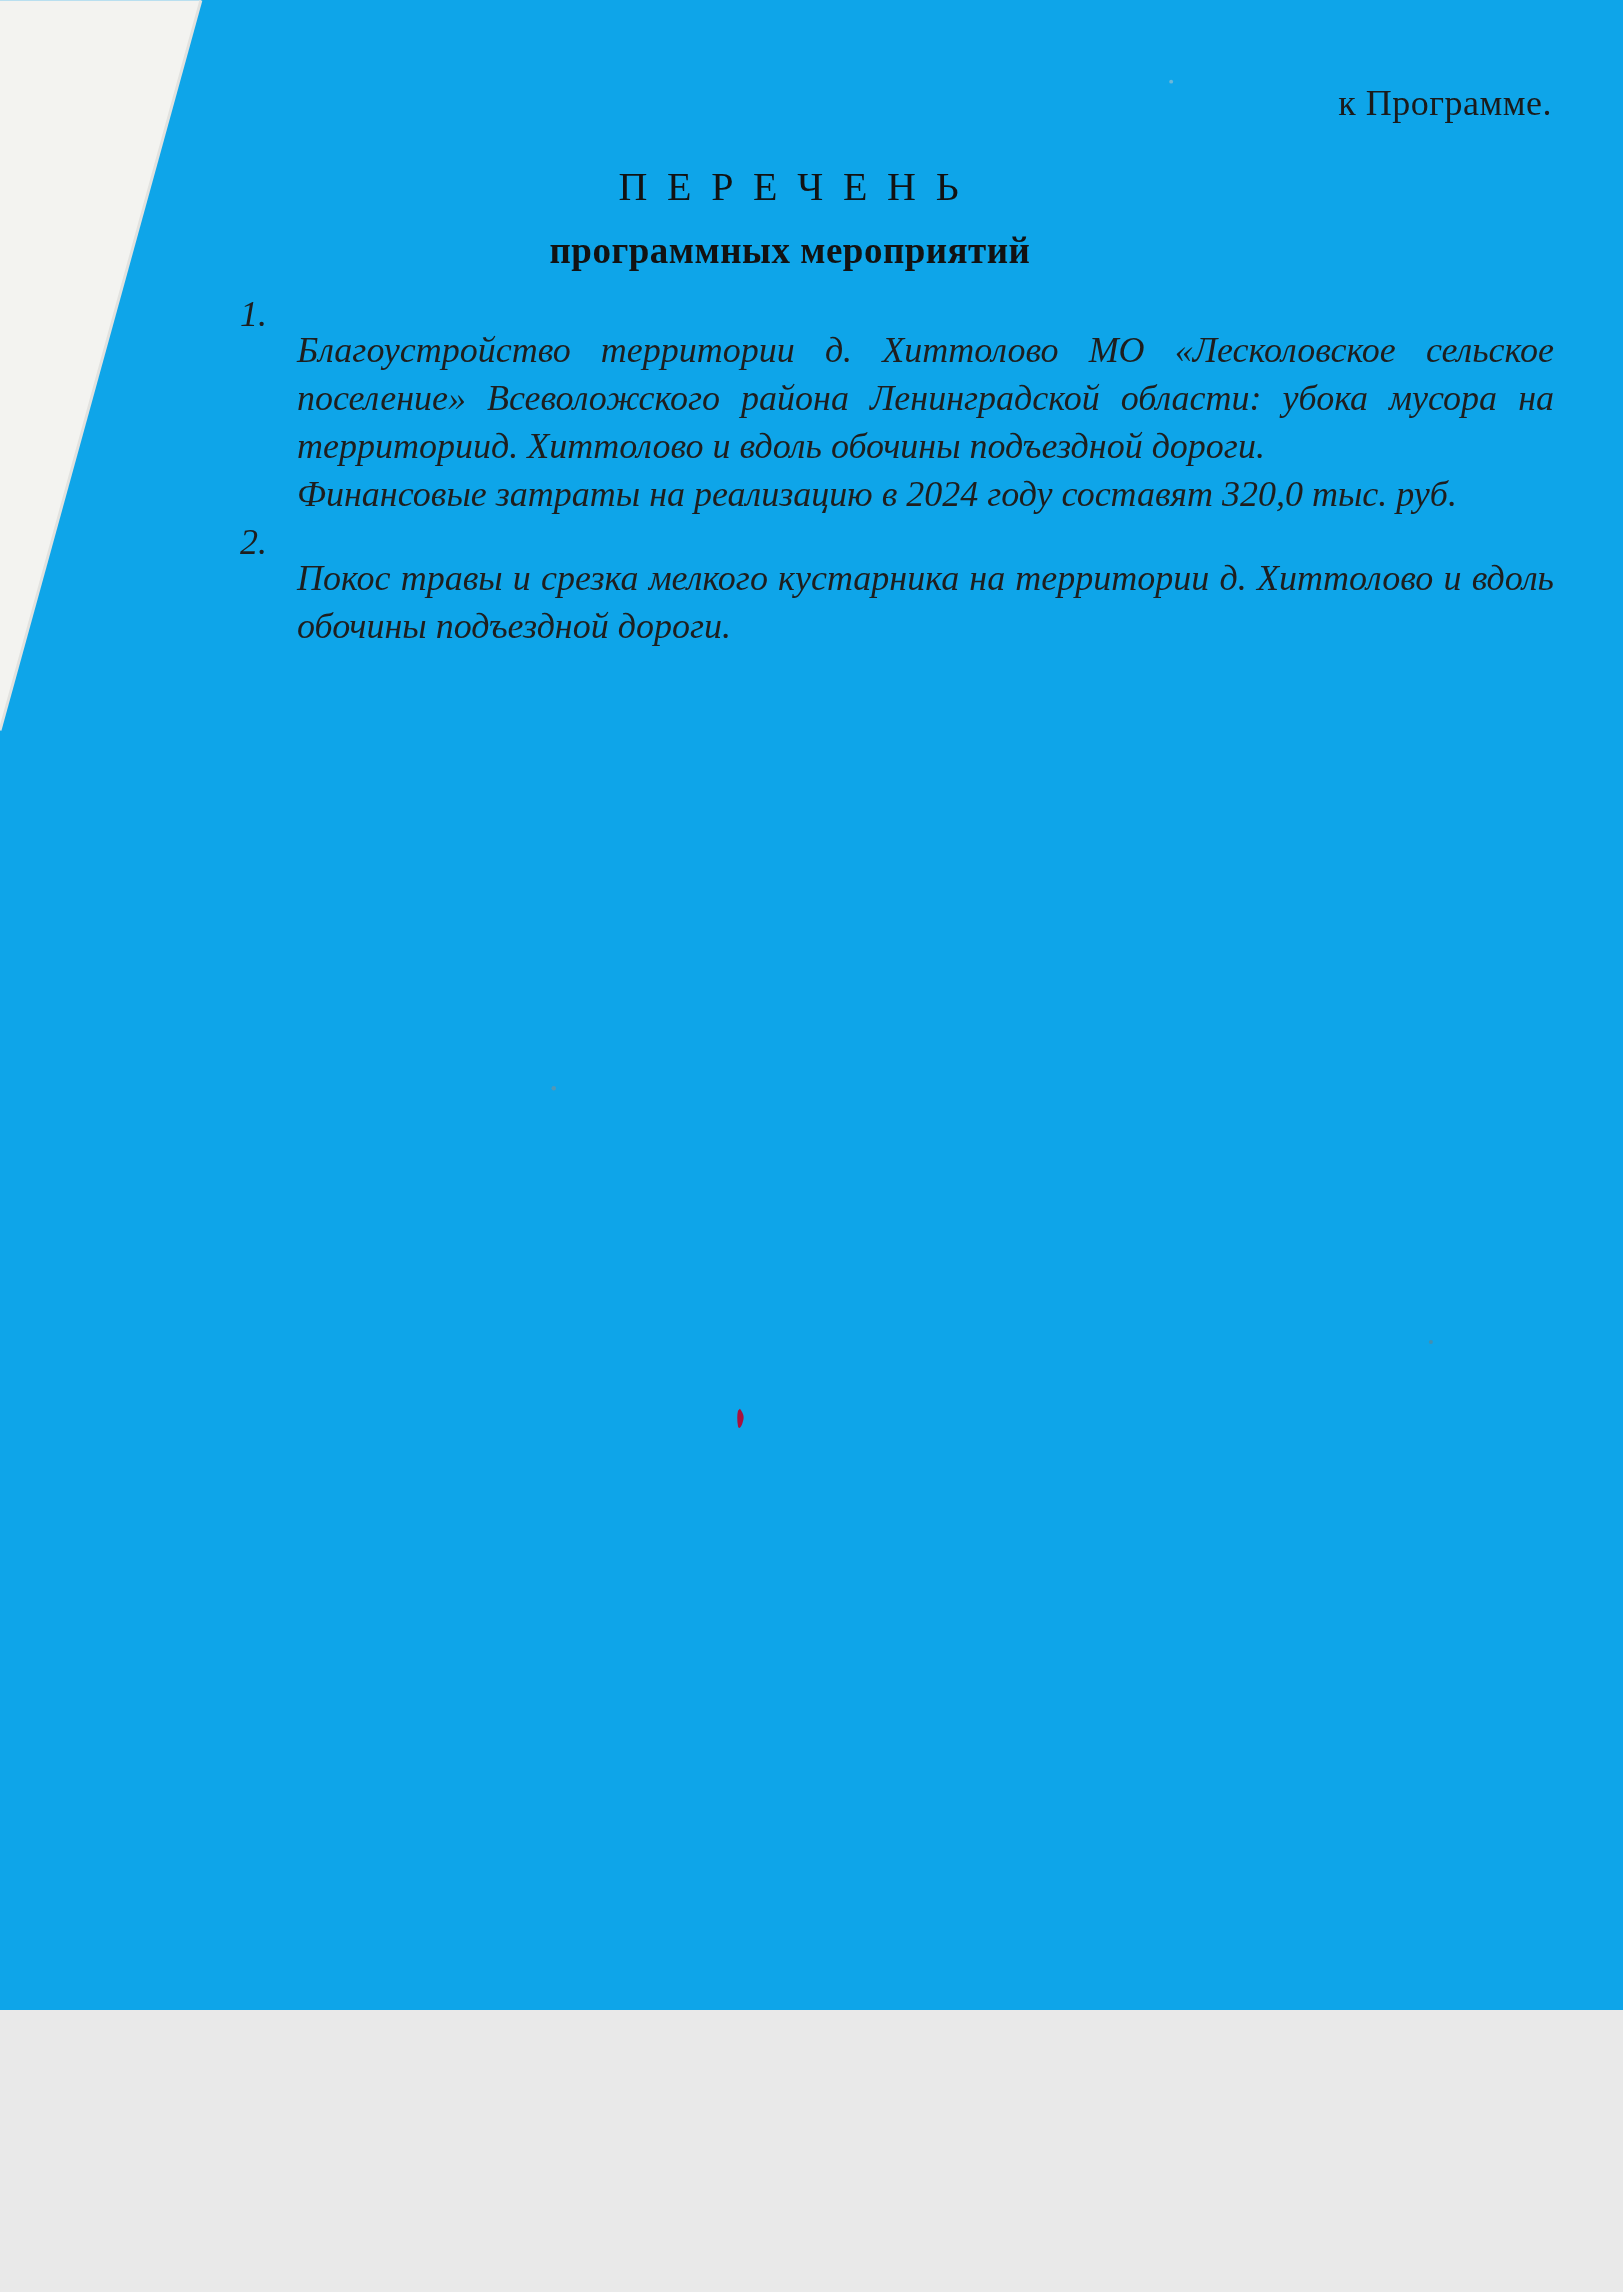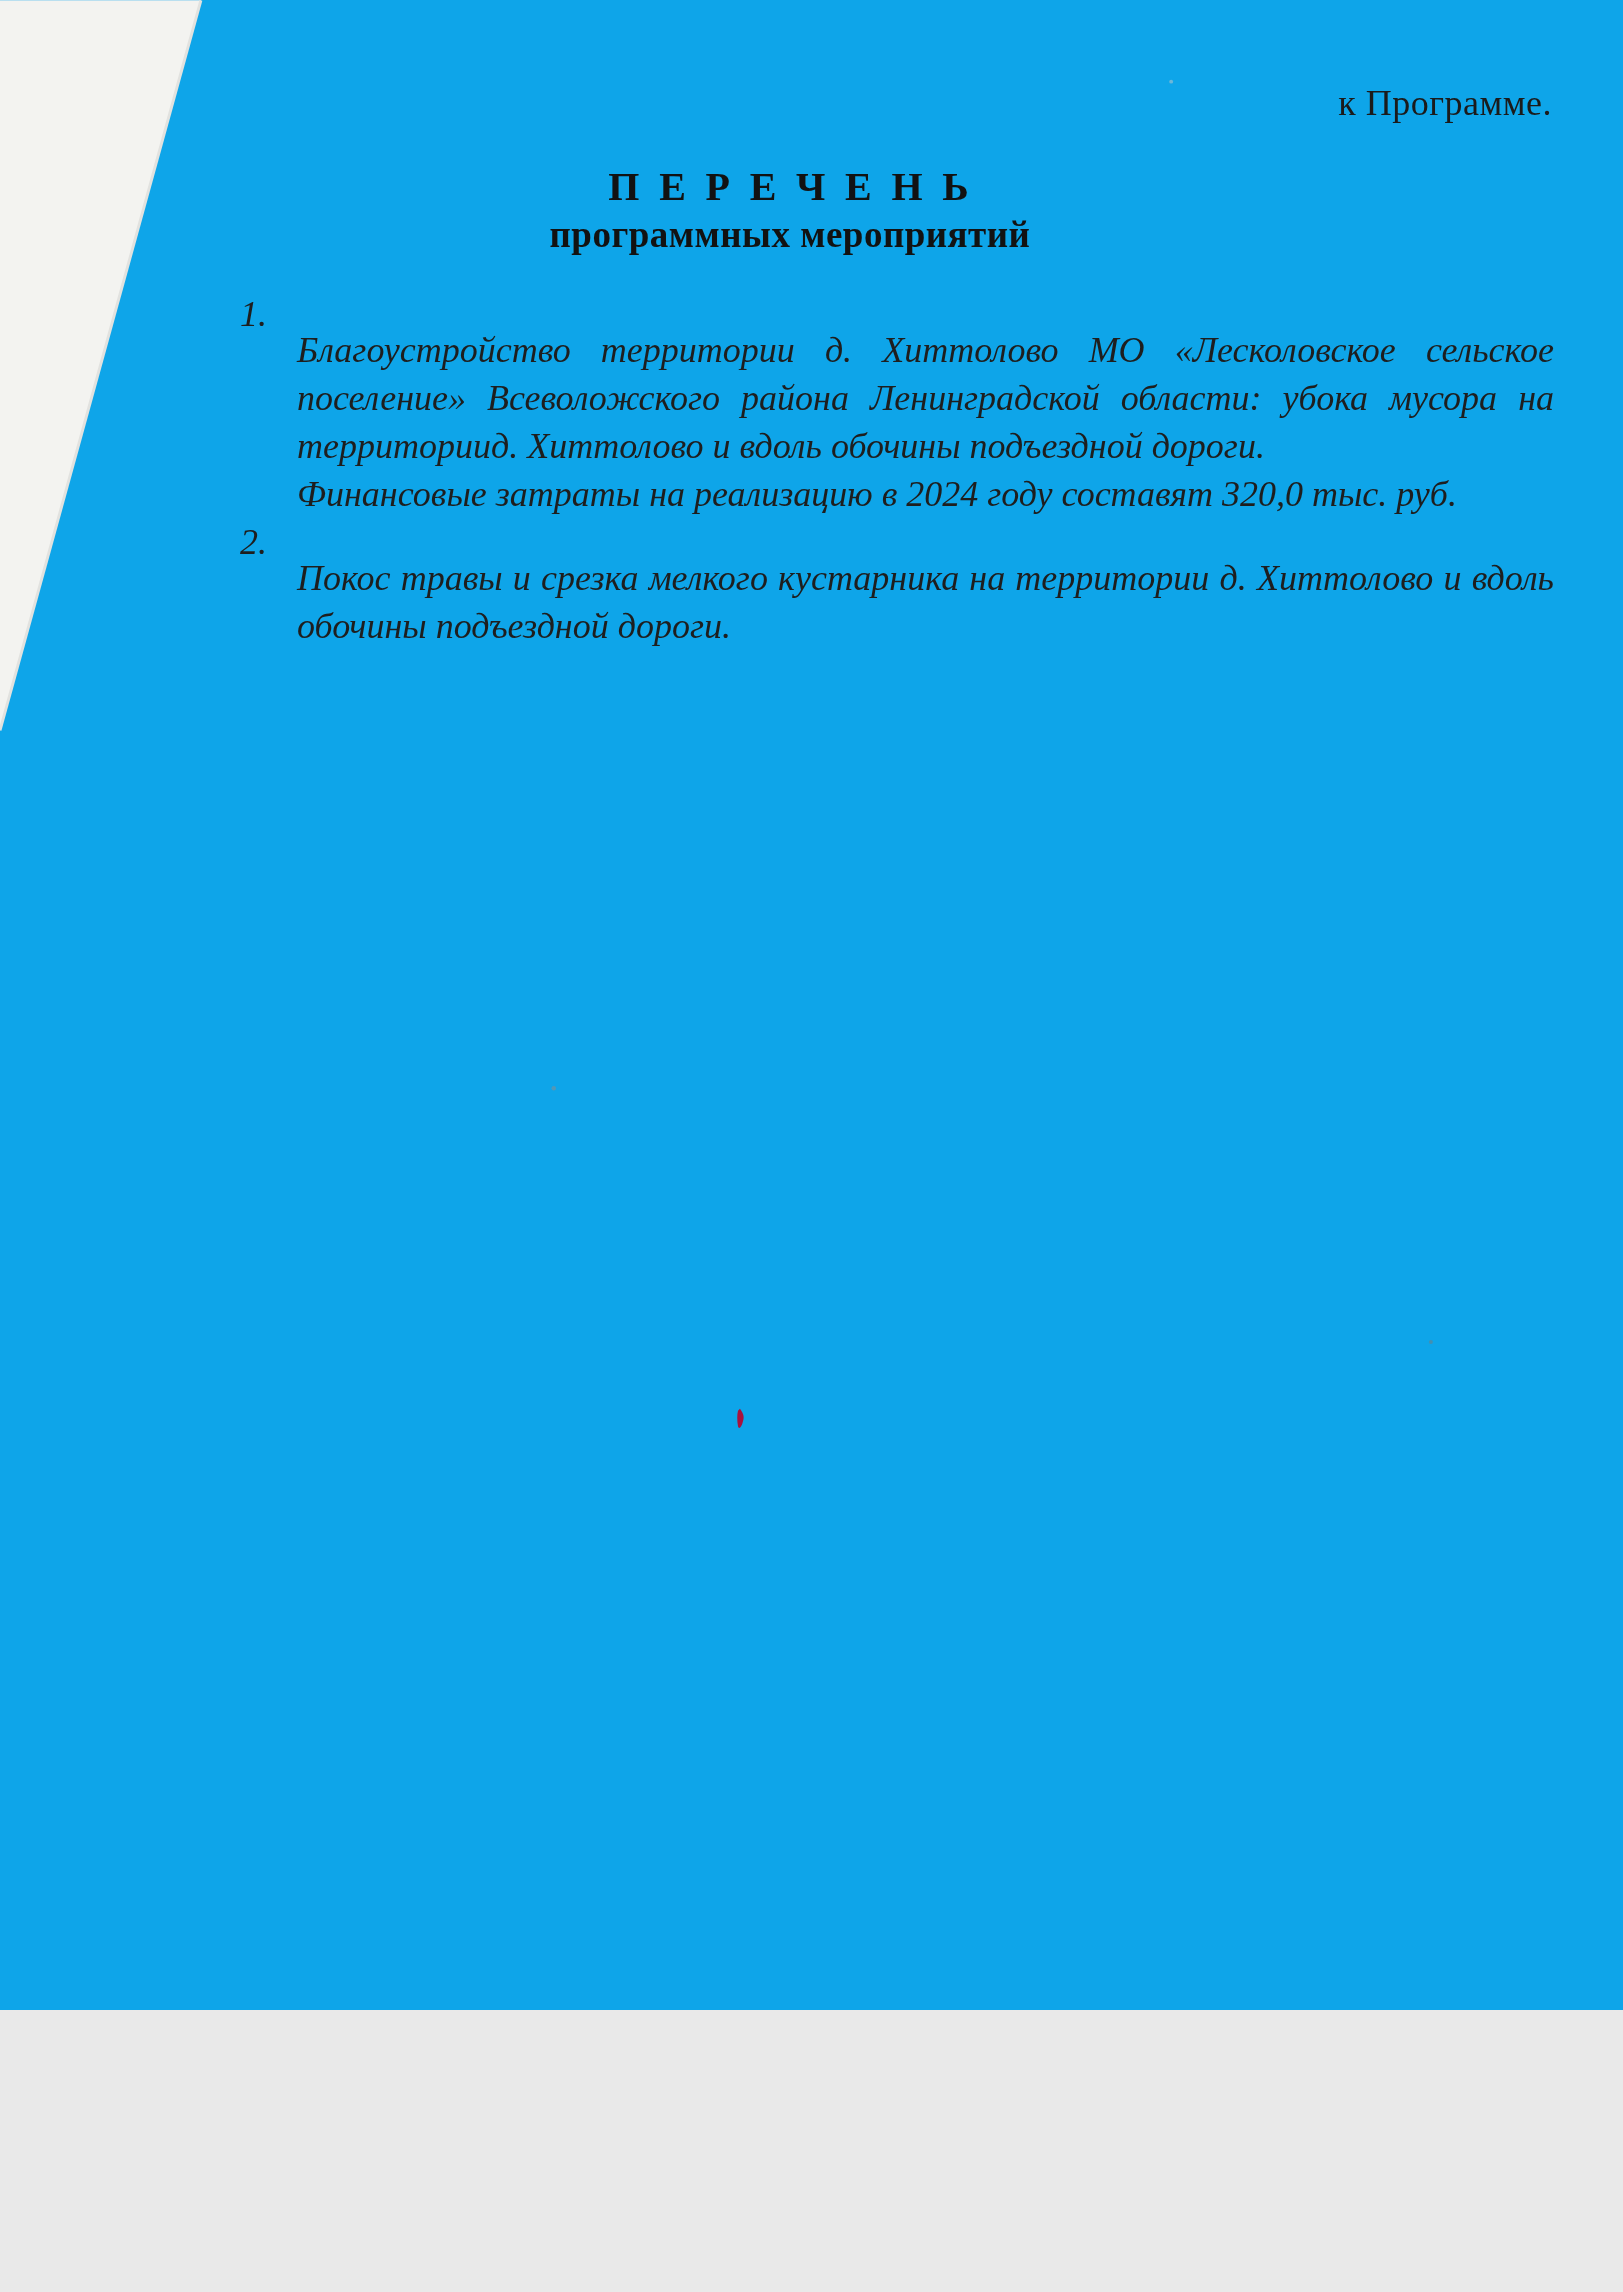--- a/index.html
+++ b/index.html
@@ -34,27 +34,27 @@
   }
   .title-block {
     position: absolute;
     top: 163px;
     left: 0;
     width: 1580px; 
     text-align: center;
   }
   .title-main {
     font-size: 40px;
-    font-weight: 700;
+    font-weight: 400;
     letter-spacing: 2.9px;
     word-spacing: 3.9px;
     color: #121212;
   }
   .title-sub {
-    margin-top: 3px;
+    margin-top: 19px;
     font-size: 37px;
     font-weight: 700;
     letter-spacing: 0.5px;
     color: #121212;
   }
   .list {
     position: absolute;
     top: 290px;
     left: 240px;
     width: 1314px;

